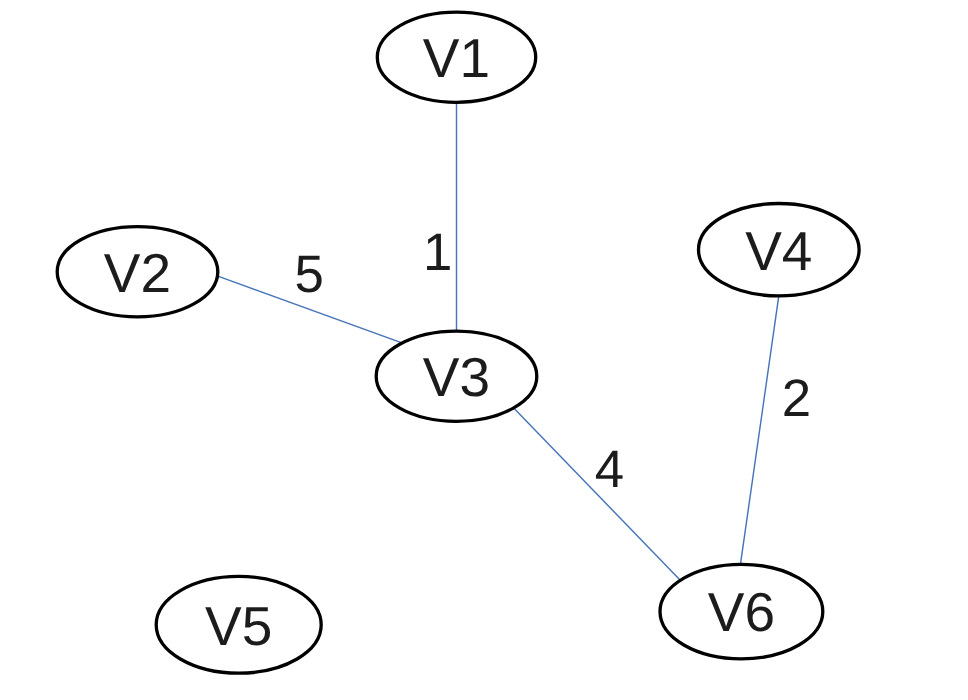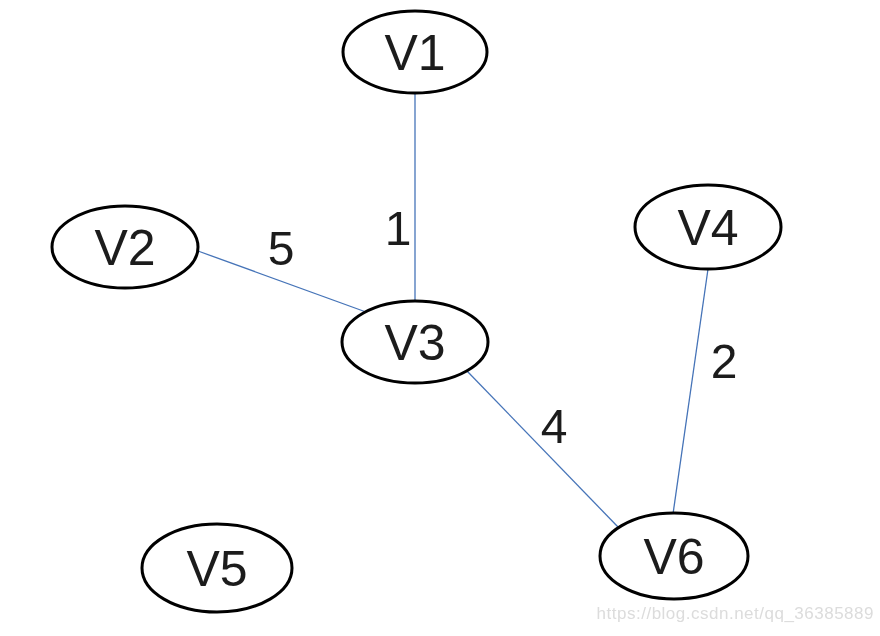--- a/index.html
+++ b/index.html
@@ -87,14 +87,13 @@
       <ellipse class="node-ellipse" cx="217" cy="568" rx="75" ry="44" stroke="#000000"></ellipse>
       <text class="node-label" x="217" y="586">V5</text>
     </g>
 
     <g>
       <ellipse class="node-ellipse" cx="674" cy="556" rx="74" ry="43" stroke="#000000"></ellipse>
       <text class="node-label" x="674" y="574">V6</text>
     </g>
   </svg>
 
-  <div class="watermark">https://blog.csdn.net/qq_36385889</div>
 </div>
 
 </body></html>

